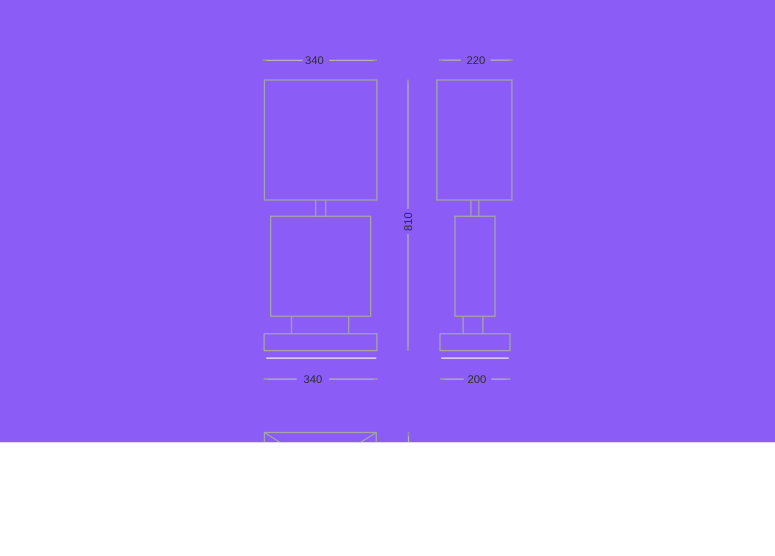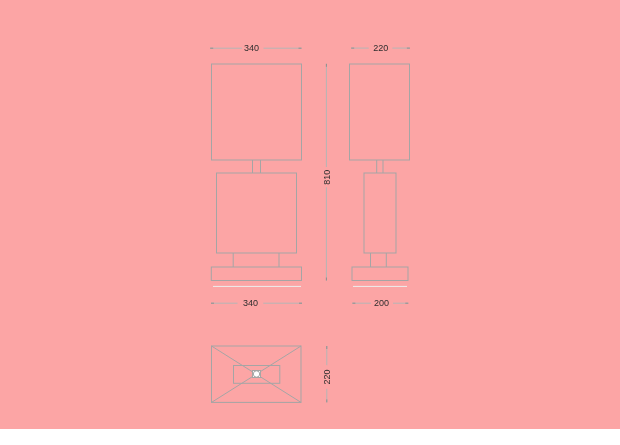--- a/index.html
+++ b/index.html
@@ -1,16 +1,16 @@
 <!DOCTYPE html>
 <html><head>
 <meta charset="utf-8">
 <style>
   html,body{margin:0;padding:0;background:#ffffff;}
-  .page{width:620px;height:429px;position:relative;background:#fca5a5;overflow:hidden;}
+  .page{width:620px;height:354px;position:relative;background:#8b5cf6;overflow:hidden;}
   svg{display:block;}
   text{font-family:"Liberation Sans",sans-serif;font-size:9px;fill:#2d2d2d;}
 </style>
 </head>
 <body>
 <div class="page">
 <svg width="620" height="445" viewBox="0 0 620 445">
 
   <rect x="211.5" y="64" width="90" height="96" fill="none" stroke="#a5a5a5" stroke-width="1"></rect>
 

